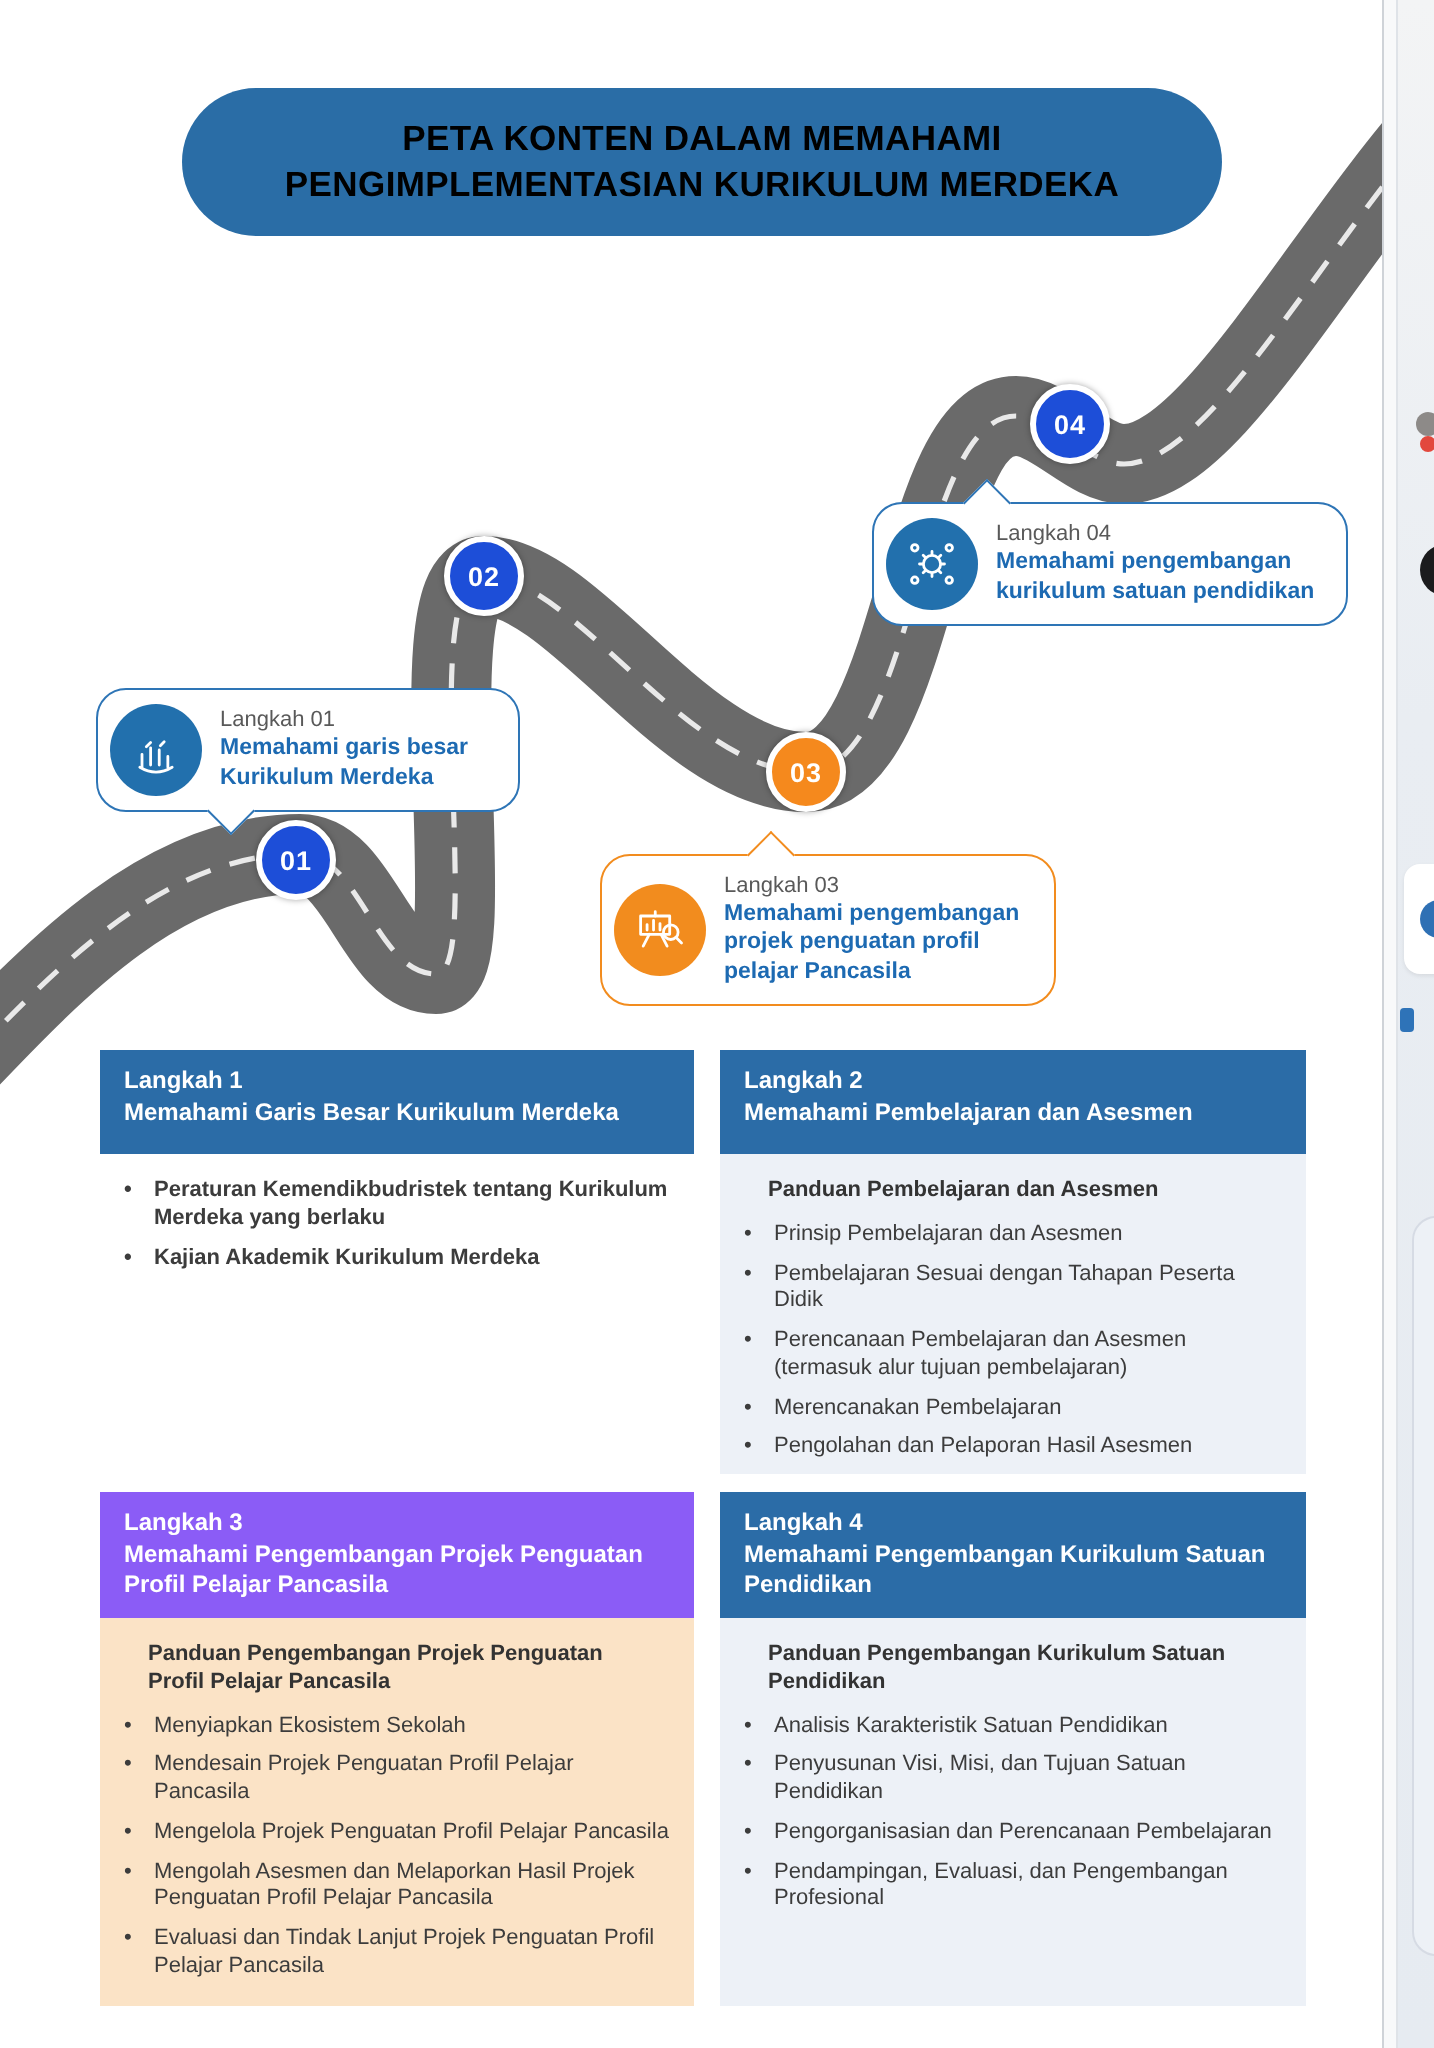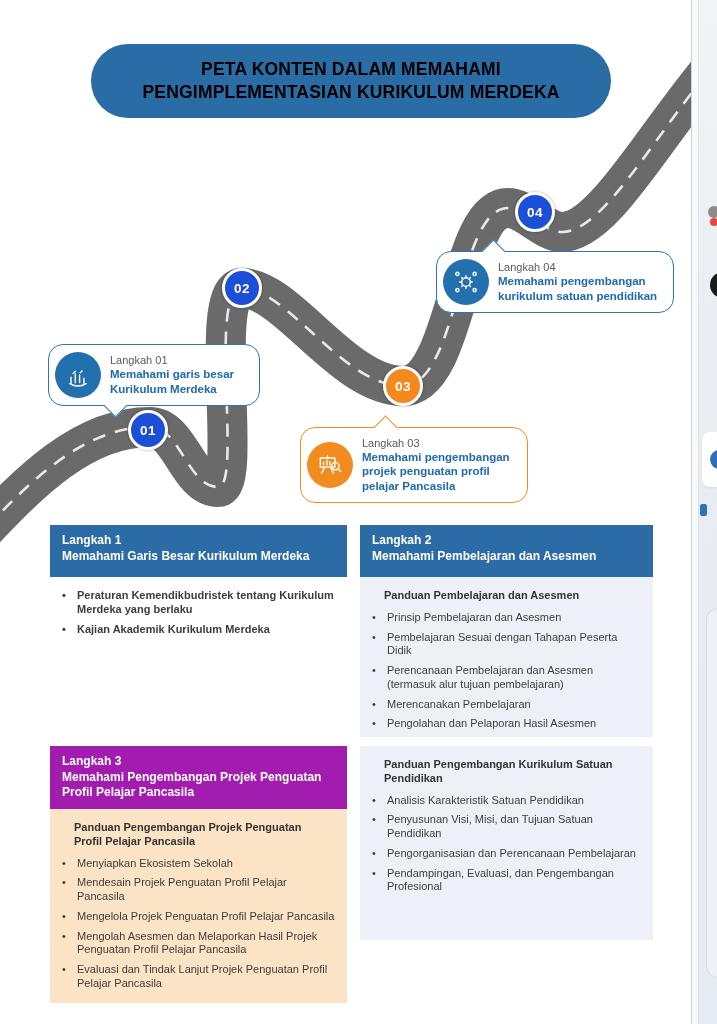--- a/index.html
+++ b/index.html
@@ -41,21 +41,21 @@
   .c02{left:146px;top:190px;width:222px;height:60px;} .c02 .ptr{left:84px;}
   .c03{left:300px;top:427px;width:228px;height:76px;align-items:center;} .c03 .ptr{left:76px;}
   .c04{left:436px;top:251px;width:238px;height:62px;} .c04 .ptr{left:48px;}
 
   
   .box{position:absolute;z-index:2;}
   .b1{left:50px;top:525px;width:297px;} .b2{left:360px;top:525px;width:293px;}
   .b3{left:50px;top:746px;width:297px;} .b4{left:360px;top:746px;width:293px;}
   .box-header{box-sizing:border-box;padding:8px 12px;color:#ffffff;font-weight:bold;
     font-size:12px;line-height:1.3;}
-  .hdr-blue{background:#2b6ca7;} .hdr-orange{background:#a21caf;}
+  .hdr-blue{background:#2b6ca7;} .hdr-orange{background:#8b5cf6;}
   .b1 .box-header,.b2 .box-header{height:52px;}
   .b3 .box-header,.b4 .box-header{height:63px;}
   .box-body{box-sizing:border-box;padding:12px 12px 8px;font-size:11px;color:#3c3c3c;line-height:1.25;}
   .b1 .box-body,.b2 .box-body{height:160px;}
   .b3 .box-body,.b4 .box-body{height:194px;}
   .body-white{background:#ffffff;} .body-blue{background:#edf1f7;} .body-orange{background:#fbe3c6;}
   .intro{font-weight:bold;color:#333333;margin:0 12px 8px;}
   .intro:empty{display:none;}
   .bullets{margin:0;padding:0;list-style:none;}
   .bullets li{display:flex;margin-bottom:6px;}
@@ -233,20 +233,24 @@
           </li>
           <li>
             <span class="dot">•</span>
             <span class="btext">Evaluasi dan Tindak Lanjut Projek Penguatan Profil Pelajar Pancasila</span>
           </li>
         </ul>
     </div>
   </div>
 
   <div class="box b4">
+    <div class="box-header hdr-blue">
+      <div>Langkah 4</div>
+      <div>Memahami Pengembangan Kurikulum Satuan Pendidikan</div>
+    </div>
     <div class="box-body body-blue">
       <p class="intro">Panduan Pengembangan Kurikulum Satuan Pendidikan</p>
       <ul class="bullets">
           <li>
             <span class="dot">•</span>
             <span class="btext">Analisis Karakteristik Satuan Pendidikan</span>
           </li>
           <li>
             <span class="dot">•</span>
             <span class="btext">Penyusunan Visi, Misi, dan Tujuan Satuan Pendidikan</span>

